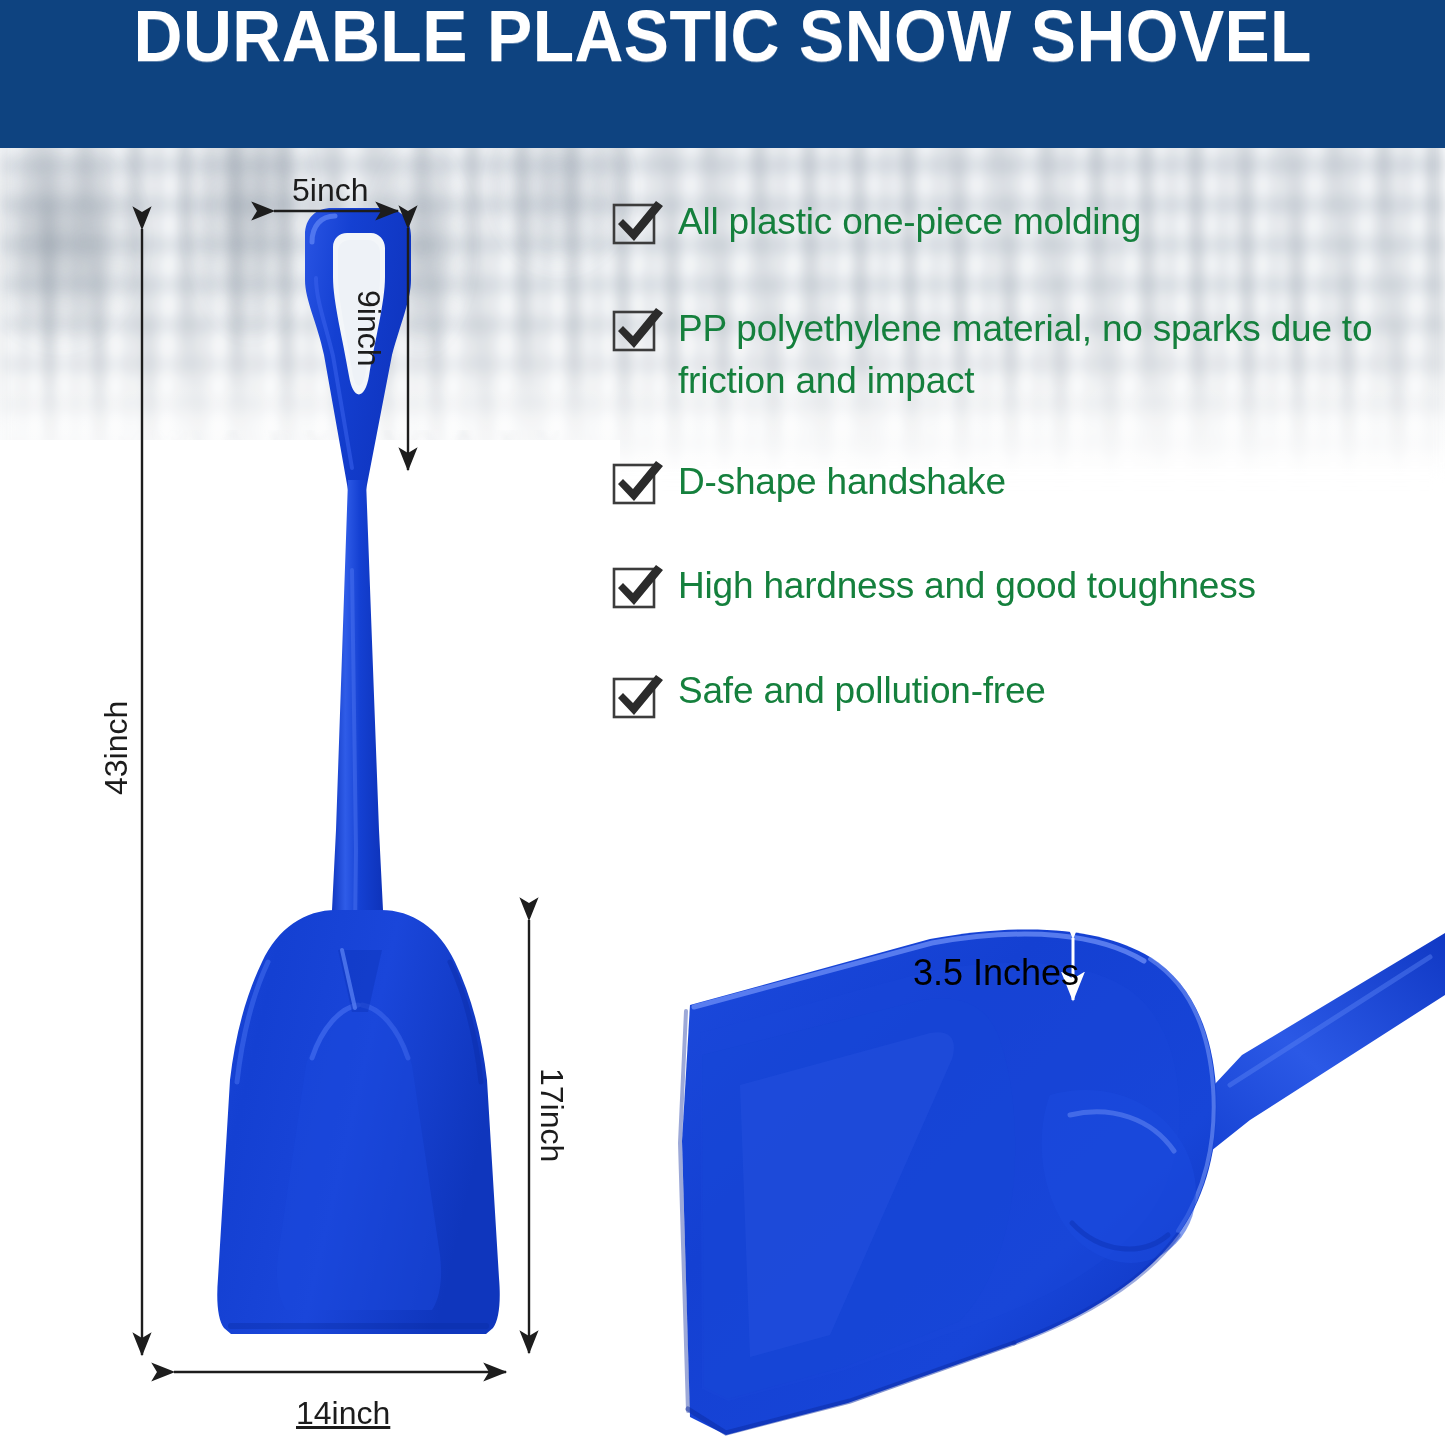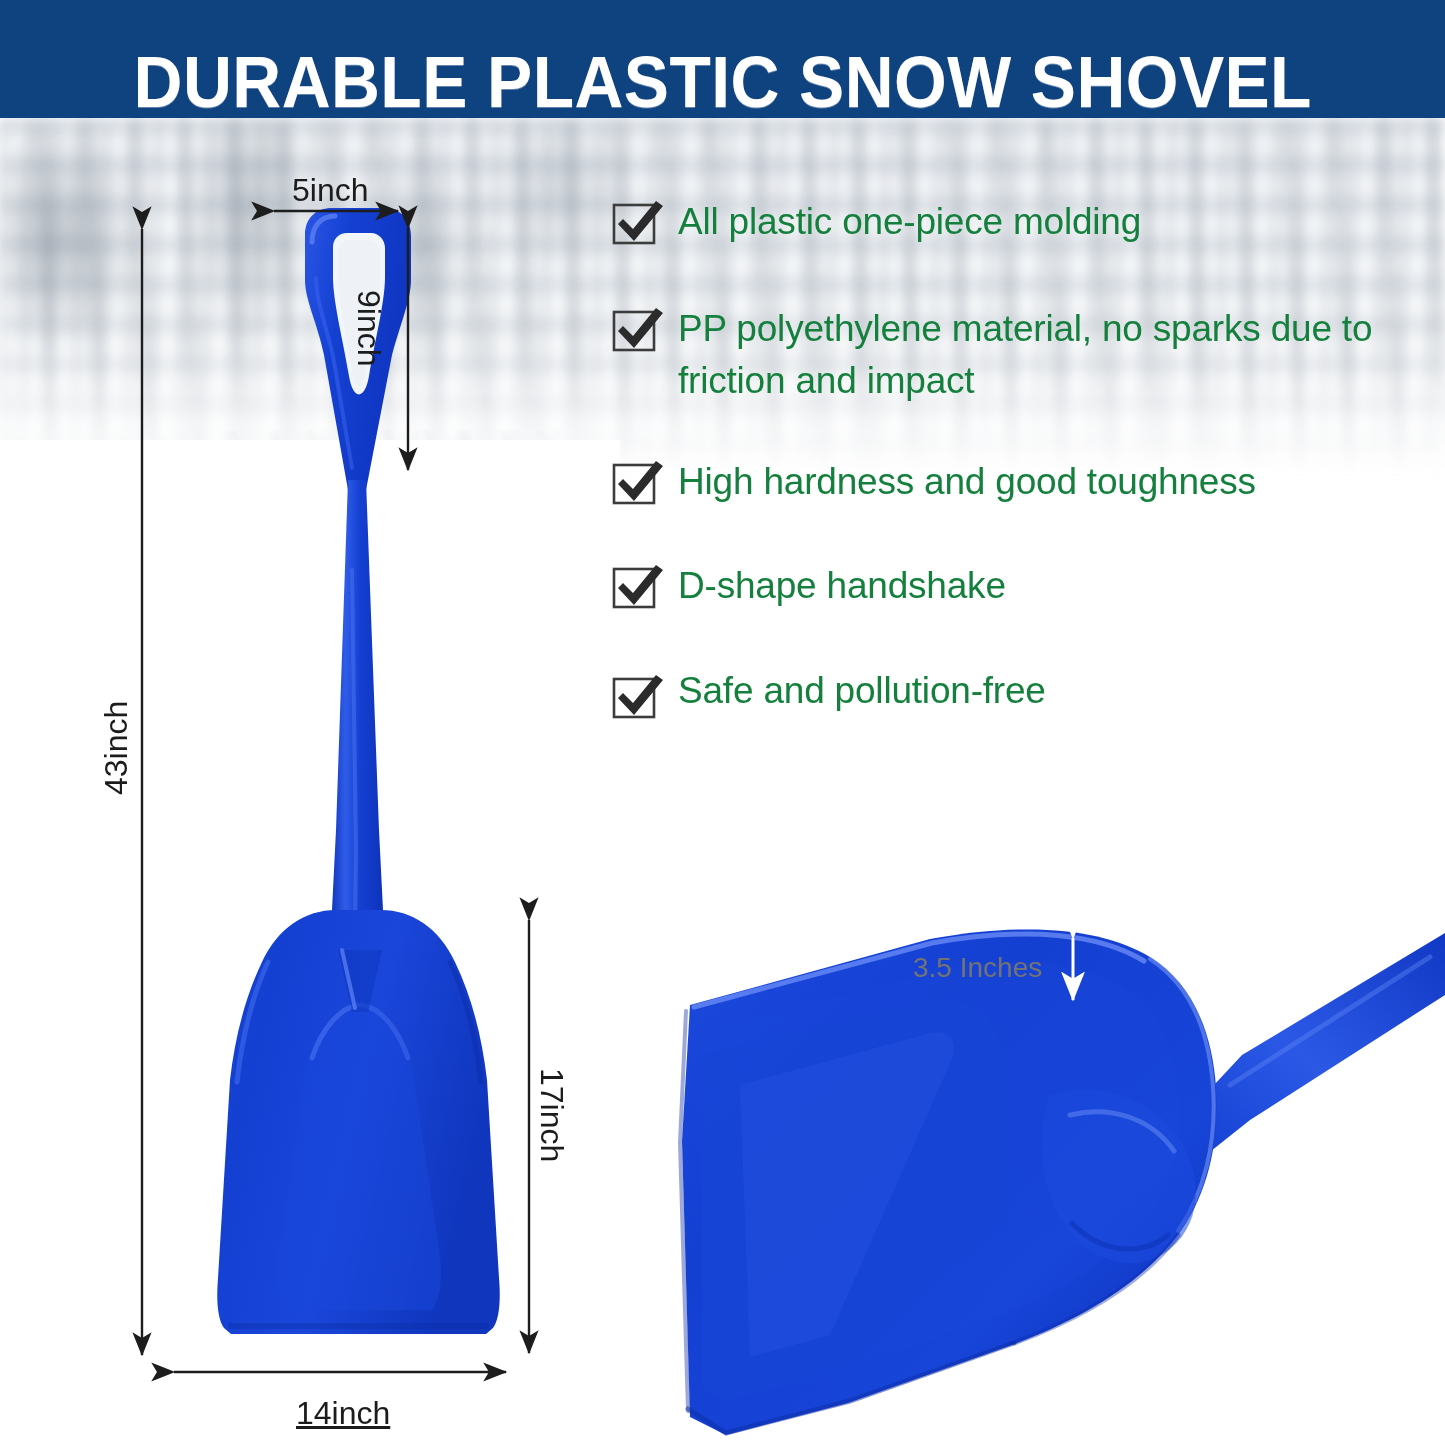--- a/index.html
+++ b/index.html
@@ -72,23 +72,23 @@
   .bg-wash{
     inset:0;
     background:linear-gradient(to bottom, rgba(255,255,255,0) 26%, rgba(255,255,255,.55) 40%, rgba(255,255,255,.88) 55%, rgba(255,255,255,.97) 70%);
   }
   .bg-left-white{
     top:440px;left:0;width:620px;height:1005px;background:#ffffff;
   }
 
   
   .header{
-    position:absolute;top:0;left:0;width:1445px;height:118px;
+    position:absolute;top:0;left:0;width:1445px;height:148px;
     background:#0e4380;z-index:5;
-    display:flex;align-items:flex-end;justify-content:center;
+    display:flex;align-items:flex-start;justify-content:center;
   }
   .header-title{
     color:#ffffff;
     font-size:72px;
     font-weight:bold;
     letter-spacing:.5px;
     line-height:1;
     transform:scaleX(.94);
     white-space:nowrap;
     text-shadow:0 1px 0 rgba(255,255,255,.35);
@@ -113,21 +113,21 @@
   .shovel-left{position:absolute;left:100px;top:150px;width:470px;height:1230px;z-index:4;}
   .shovel-right{position:absolute;left:630px;top:905px;width:815px;height:540px;z-index:4;}
 
   
   .dim{position:absolute;z-index:7;color:#1c1c1c;font-size:32px;white-space:nowrap;}
   .dim-5inch{left:292px;top:172px;}
   .dim-9inch{left:387px;top:290px;transform:rotate(90deg);transform-origin:left top;}
   .dim-43inch{left:98px;top:795px;transform:rotate(-90deg);transform-origin:left top;}
   .dim-17inch{left:570px;top:1068px;transform:rotate(90deg);transform-origin:left top;}
   .dim-14inch{left:296px;top:1395px;text-decoration:underline;}
-  .dim-35{left:913px;top:952px;color:#737373;font-size:28px;}
+  .dim-35{left:913px;top:952px;color:#000000;font-size:36px;}
 
   .dimline{position:absolute;z-index:7;}
 </style>
 </head>
 <body>
 
 <div id="page">
 
   <div class="bg">
     <div class="bg-layer bg-forest"></div>
@@ -344,33 +344,33 @@
       <span class="feature-text">PP polyethylene material, no sparks due to friction and impact</span>
     </div>
 
     <div class="feature-row" style="margin-bottom:52px;">
       <span class="cbox">
         <svg viewBox="0 0 58 56">
           <rect x="4" y="14" width="40" height="38" fill="none" stroke="#3c3c3c" stroke-width="2.6"></rect>
           <path d="M8,33 L13,28 L23,38 L46,10 L53,15 L24,50 Z" fill="#2b2b2b"></path>
         </svg>
       </span>
+      <span class="feature-text">D-shape handshake</span>
+    </div>
+
+    <div class="feature-row" style="margin-bottom:52px;">
+      <span class="cbox">
+        <svg viewBox="0 0 58 56">
+          <rect x="4" y="14" width="40" height="38" fill="none" stroke="#3c3c3c" stroke-width="2.6"></rect>
+          <path d="M8,33 L13,28 L23,38 L46,10 L53,15 L24,50 Z" fill="#2b2b2b"></path>
+        </svg>
+      </span>
       <span class="feature-text">High hardness and good toughness</span>
     </div>
 
-    <div class="feature-row" style="margin-bottom:52px;">
-      <span class="cbox">
-        <svg viewBox="0 0 58 56">
-          <rect x="4" y="14" width="40" height="38" fill="none" stroke="#3c3c3c" stroke-width="2.6"></rect>
-          <path d="M8,33 L13,28 L23,38 L46,10 L53,15 L24,50 Z" fill="#2b2b2b"></path>
-        </svg>
-      </span>
-      <span class="feature-text">D-shape handshake</span>
-    </div>
-
 
     <div class="feature-row" style="margin-bottom:0;align-items:flex-end;">
       <span class="cbox">
         <svg viewBox="0 0 58 56">
           <rect x="4" y="14" width="40" height="38" fill="none" stroke="#3c3c3c" stroke-width="2.6"></rect>
           <path d="M8,33 L13,28 L23,38 L46,10 L53,15 L24,50 Z" fill="#2b2b2b"></path>
         </svg>
       </span>
       <span class="feature-text">Safe and pollution-free</span>
     </div>

